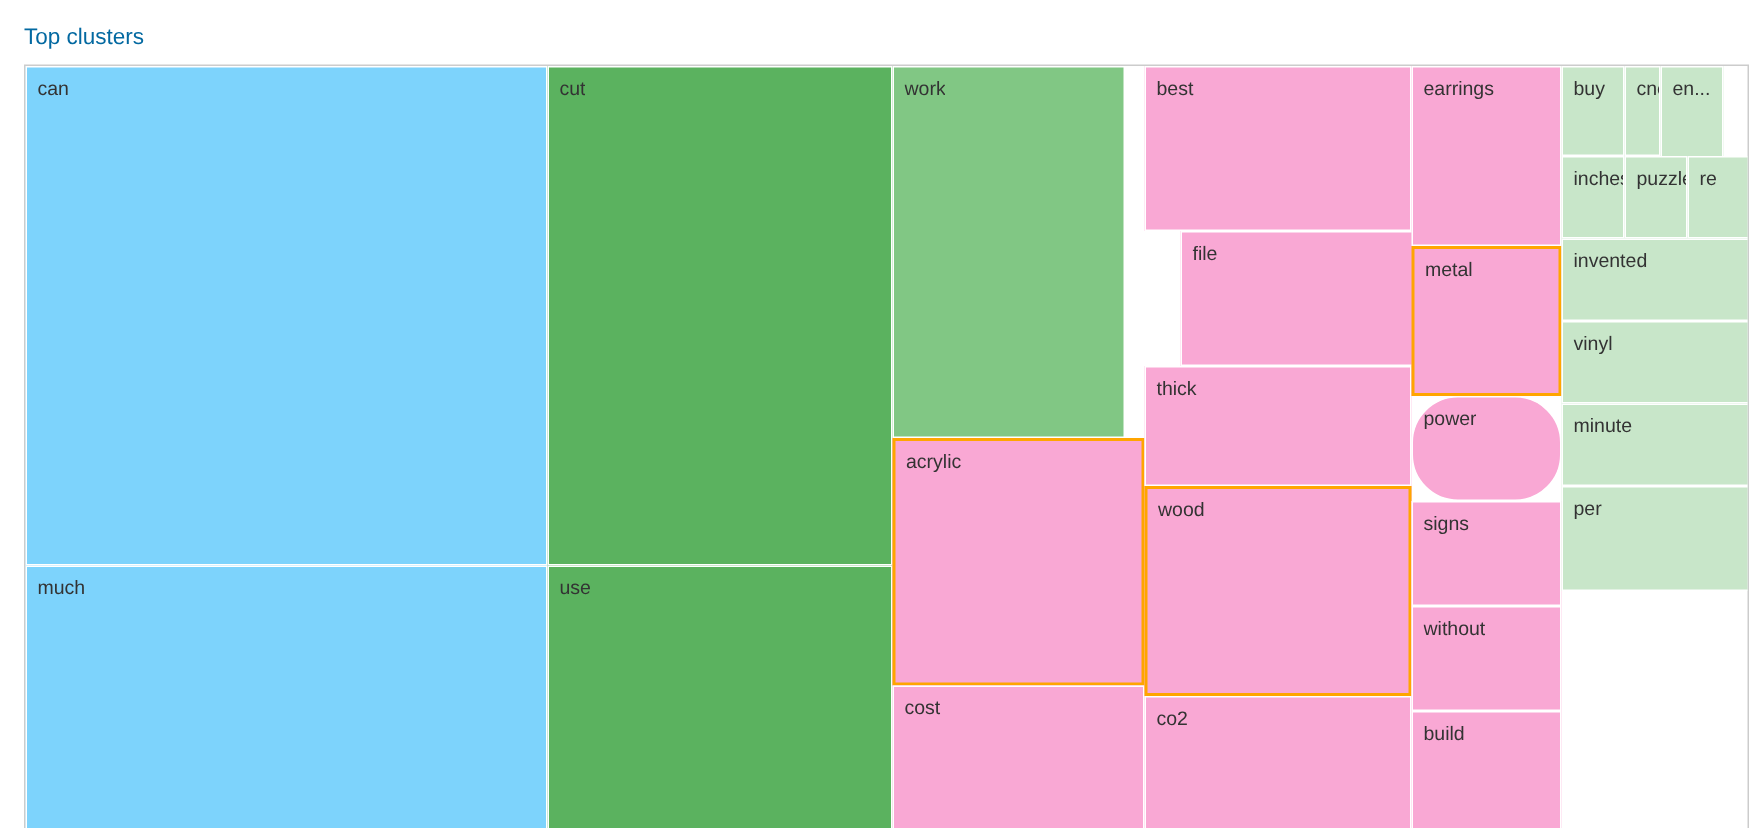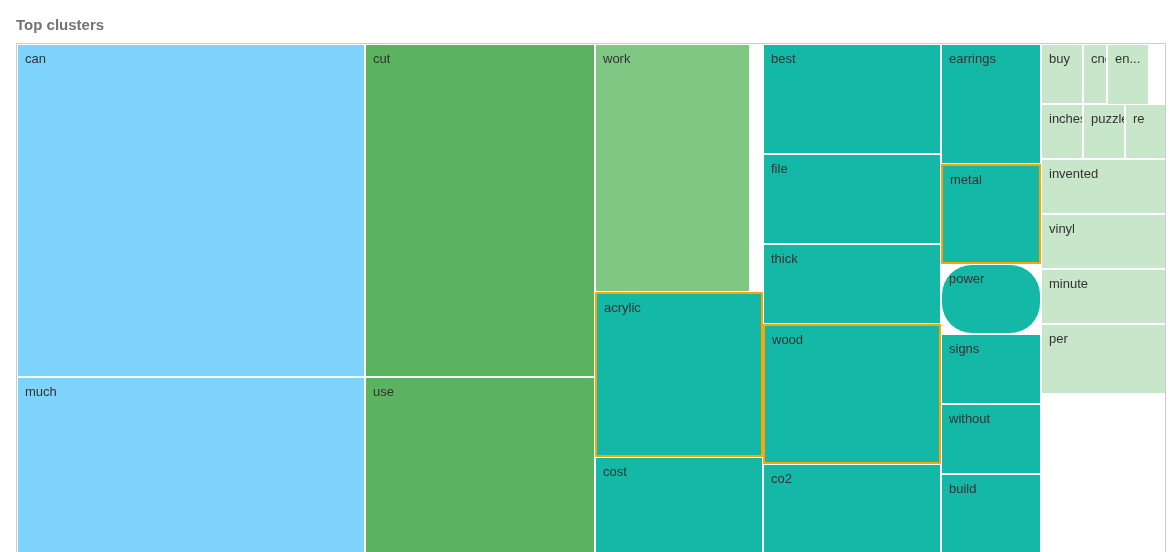--- a/index.html
+++ b/index.html
@@ -4,23 +4,23 @@
   <style>
     * { box-sizing: border-box; margin: 0; padding: 0; }
     body {
       font-family: Arial, sans-serif;
       background: #fff;
       padding: 16px;
       width: 1169px;
     }
     h2 {
       font-size: 15px;
-      font-weight: bold;
+      font-weight: normal;
       margin-bottom: 10px;
-      color: #737373;
+      color: #0369a1;
     }
     .treemap {
       width: 1150px;
       height: 510px;
       display: flex;
       flex-direction: row;
       border: 1px solid #ccc;
       overflow: hidden;
       background: #fff;
     }
@@ -43,21 +43,21 @@
       flex-direction: column;
       flex-shrink: 0;
     }
     .highlighted {
       border: 2px solid orange !important;
     }
 
     
     .green-dark  { background-color: #7dd3fc; }
     .green-med   { background-color: #5bb25f; }
-    .green-light { background-color: #14b8a6; }
+    .green-light { background-color: #f9a8d4; }
     .green-pale  { background-color: #c8e6c9; }
     .green-mid   { background-color: #81c784; }
   </style>
 </head>
 <body>
 
 <h2>Top clusters</h2>
 
 <div class="treemap">
 
@@ -88,21 +88,21 @@
     </div>
     <div class="cell green-light" style="width:168px; height:97px;">
       <span class="cell-label">cost</span>
     </div>
   </div>
 
   <div class="col" style="width:178px; height:510px;">
     <div class="cell green-light" style="width:178px; height:110px;">
       <span class="cell-label">best</span>
     </div>
-    <div class="cell green-light" style="width:178px; height:90px;">
+    <div class="cell green-light" style="width:178px; height:90px;margin-left:24px;">
       <span class="cell-label">file</span>
     </div>
     <div class="cell green-light" style="width:178px; height:80px;">
       <span class="cell-label">thick</span>
     </div>
     <div class="cell green-light highlighted" style="width:178px; height:140px;">
       <span class="cell-label">wood</span>
     </div>
     <div class="cell green-light" style="width:178px; height:90px;">
       <span class="cell-label">co2</span>

